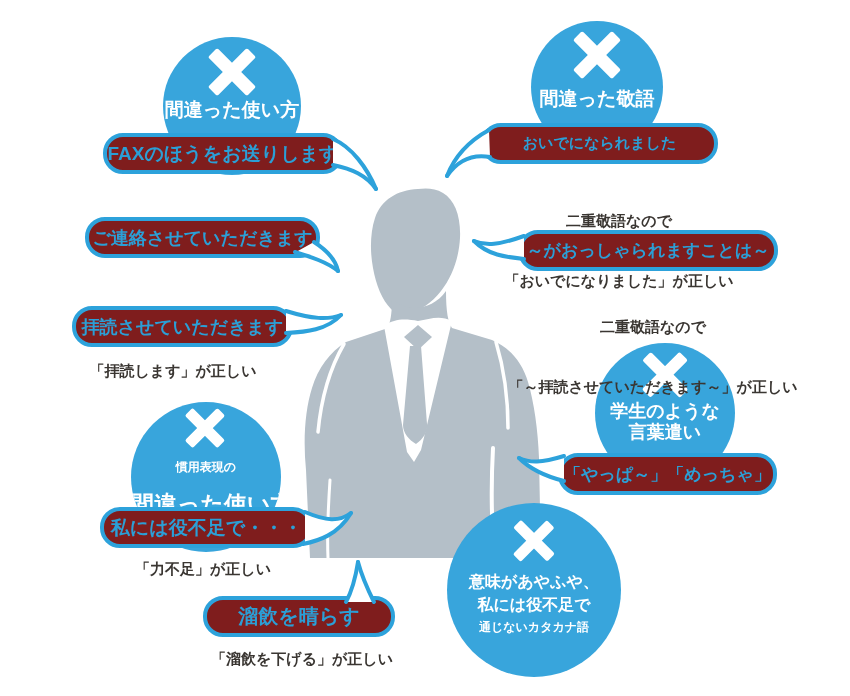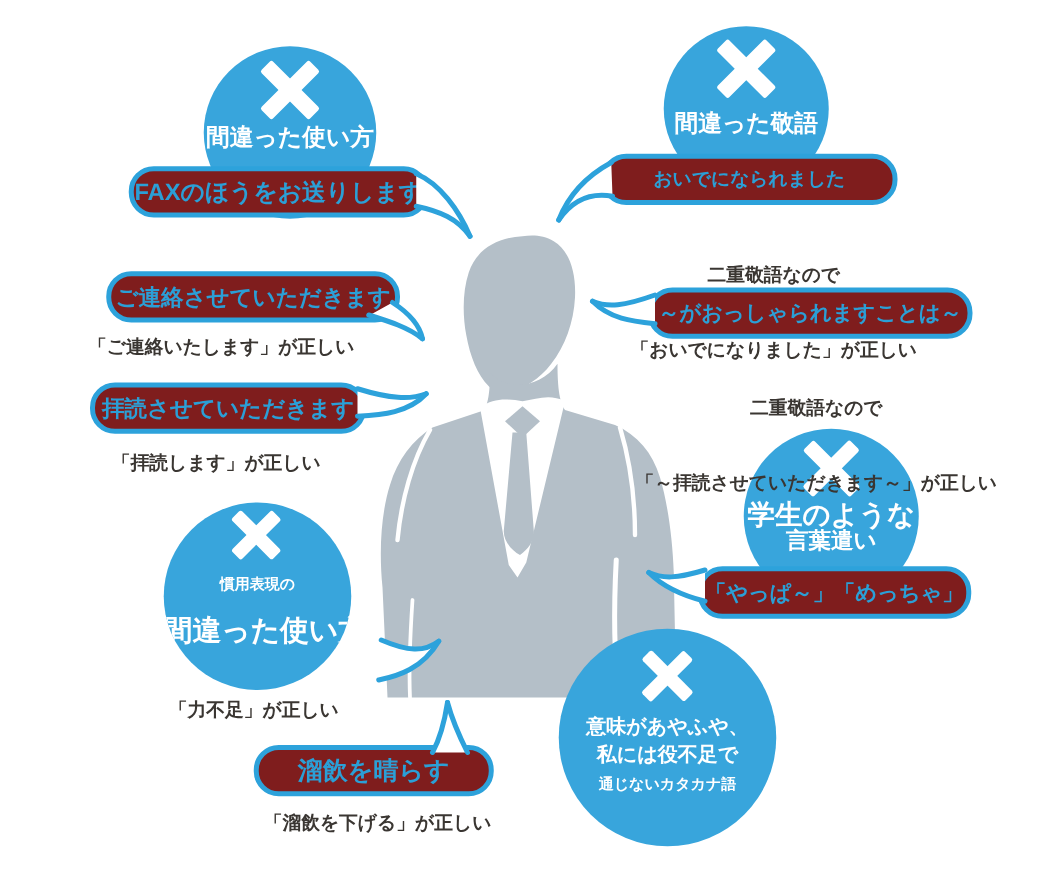--- a/index.html
+++ b/index.html
@@ -87,37 +87,38 @@
   </div>
 
   <div class="badge" style="left:131px;top:402px;width:150px;height:150px;">
     <div class="xmark" style="left:74px;top:26px;width:42px;height:42px;"></div>
     <div class="label line1" style="top:55px;font-size:12px;line-height:21px;">慣用表現の</div>
     <div class="label line2" style="top:92px;font-size:23px;line-height:21px;">間違った使い方</div>
   </div>
 
   <div class="badge" style="left:595px;top:343px;width:140px;height:140px;">
     <div class="xmark" style="left:70px;top:32px;width:48px;height:48px;"></div>
-    <div class="label" style="top:58px;font-size:22px;line-height:21px;">学生のような</div>
+    <div class="label" style="top:58px;font-size:18px;line-height:21px;">学生のような</div>
     <div class="label" style="top:79px;font-size:18px;line-height:21px;">言葉遣い</div>
   </div>
 
   <div class="badge" style="left:447px;top:503px;width:174px;height:174px;">
     <div class="xmark" style="left:87px;top:38px;width:44px;height:44px;"></div>
     <div class="label" style="top:67px;font-size:16px;line-height:23px;">意味があやふや、</div>
     <div class="label" style="top:90px;font-size:16px;line-height:23px;">私には役不足で</div>
     <div class="label" style="top:113px;font-size:12px;line-height:23px;">通じないカタカナ語</div>
   </div>
 
   <div class="bubble" style="left:103px;top:133px;width:240px;height:41px;font-size:19px;">FAXのほうをお送りします</div>
 
   <div class="bubble" style="left:85px;top:217px;width:235px;height:41px;font-size:18px;">ご連絡させていただきます</div>
 
   <div class="bubble" style="left:72px;top:306px;width:221px;height:41px;font-size:18px;">拝読させていただきます</div>
 
+  <div class="bubble" style="left:100px;top:507px;width:213px;height:41px;font-size:19px;">私には役不足で・・・</div>
 
   <div class="bubble" style="left:203px;top:596px;width:192px;height:41px;font-size:20px;">溜飲を晴らす</div>
 
   <div class="bubble" style="left:481px;top:123px;width:237px;height:41px;font-size:15px;">おいでになられました</div>
 
   <div class="bubble" style="left:518px;top:230px;width:260px;height:41px;font-size:17px;">～がおっしゃられますことは～</div>
 
   <div class="bubble" style="left:558px;top:453px;width:219px;height:42px;font-size:17px;">「やっぱ～」「めっちゃ」</div>
 
   <svg class="layer tails" width="850" height="696" viewBox="0 0 850 696">
@@ -157,21 +158,20 @@
       <path class="tail-edge" d="M474,241 C488,255 505,257 524,259"></path>
     </g>
     <g>
       <path class="tail-fill" d="M564,456 C542,462 530,462 519,458 C531,470 548,476 564,480 Z"></path>
       <path class="tail-edge" d="M564,456 C541,463 530,463 519,458"></path>
       <path class="tail-edge" d="M519,458 C532,471 548,477 564,481"></path>
     </g>
   </svg>
 
 
-  <div class="note" style="left:177px;top:268px;">「ご連絡いたします」が正しい</div>
 
   <div class="note" style="left:173px;top:361px;">「拝読します」が正しい</div>
 
   <div class="note" style="left:203px;top:559px;">「力不足」が正しい</div>
 
   <div class="note" style="left:302px;top:649px;">「溜飲を下げる」が正しい</div>
 
   <div class="note" style="left:619px;top:171px;">
     <div>二重敬語なので</div>
     <div>「おいでになりました」が正しい</div>

